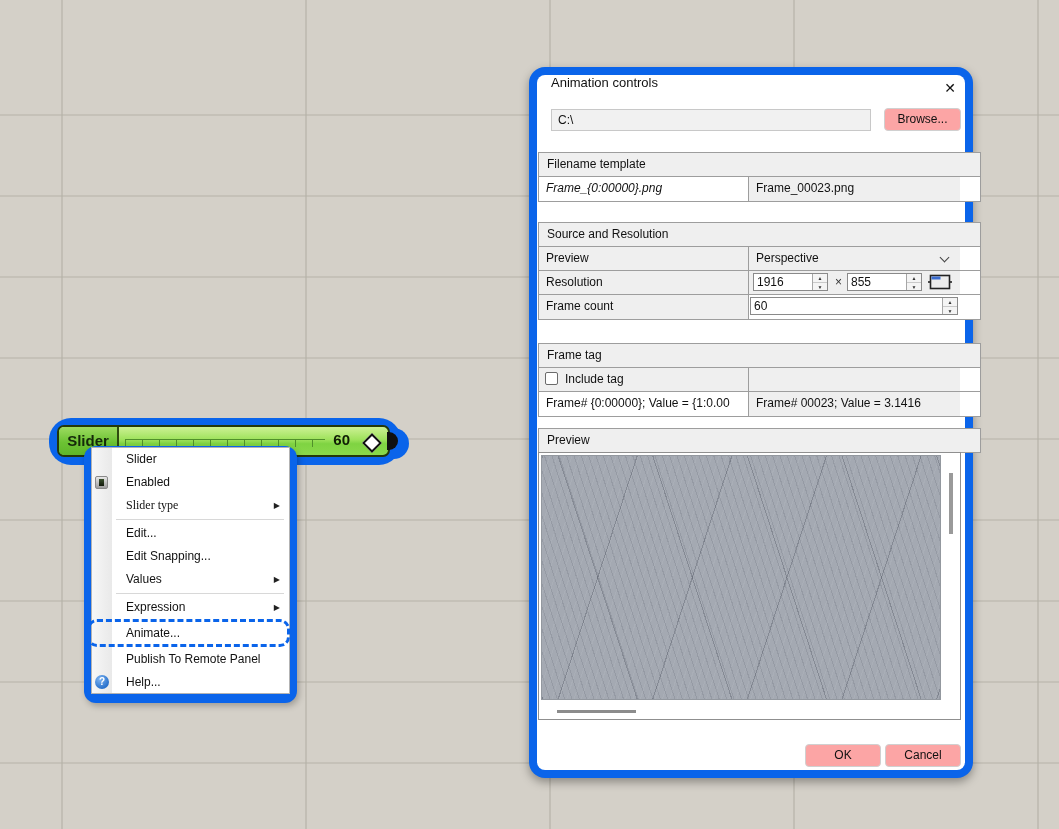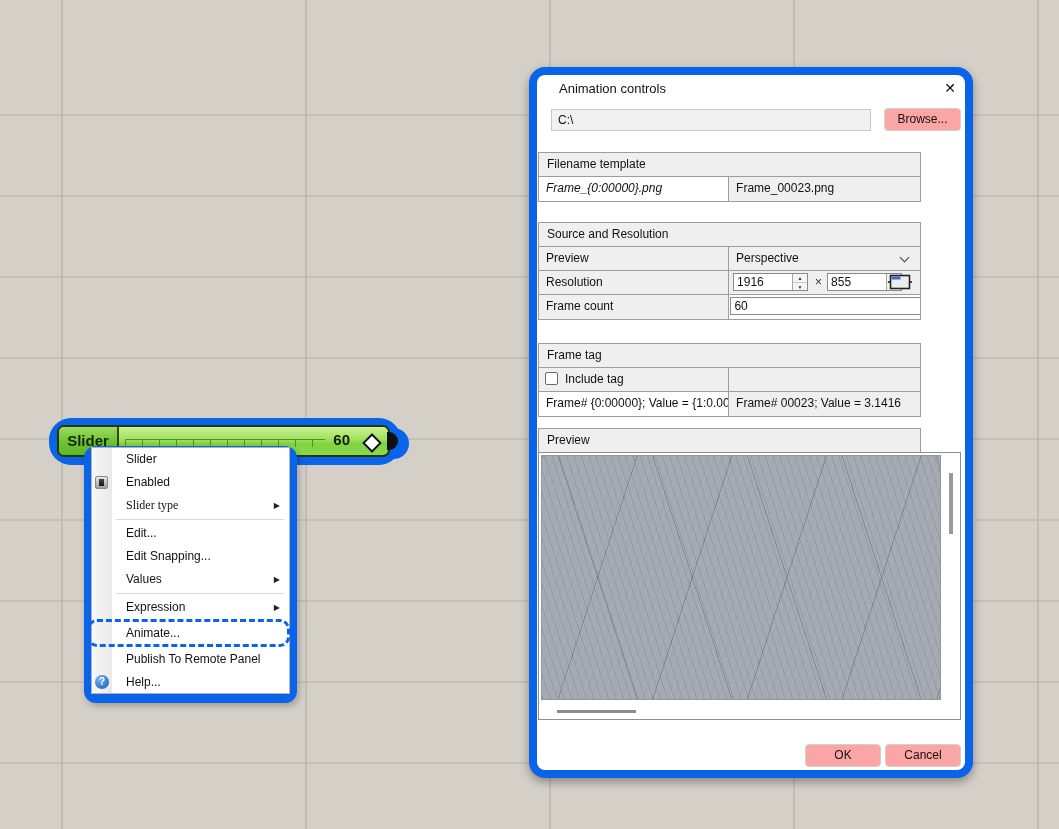--- a/index.html
+++ b/index.html
@@ -43,31 +43,31 @@
     background:linear-gradient(180deg,#e8e8e8,#9e9e9e);}
   .enabled-icon i{position:absolute;left:3px;top:2px;width:5px;height:7px;background:linear-gradient(180deg,#39502c,#121a0c);display:block;}
   .help-icon{left:3px;top:227px;width:14px;height:14px;border-radius:50%;
     background:radial-gradient(circle at 35% 30%,#7fb5f2,#2a72cc 70%);color:#fff;
     font-size:10px;font-weight:700;text-align:center;line-height:14px;}
   .animate-outline{left:-5px;top:171px;width:203px;height:28px;box-sizing:border-box;
     border:3px dashed #0a64ea;border-radius:10px;pointer-events:none;}
 
   
   .dialog{left:537px;top:75px;width:428px;height:695px;background:#fff;border-radius:8px;font-size:12px;color:#111;}
-  .dlg-title{left:14px;top:6px;font-size:13px;margin-left:8px;}
+  .dlg-title{left:14px;top:0;font-size:13px;}
   .dlg-close{left:403px;top:3px;width:20px;height:20px;font-size:14px;line-height:20px;text-align:center;color:#111;}
   .path-box{left:14px;top:34px;width:320px;height:22px;box-sizing:border-box;background:#f1f1f1;
     border:1px solid #c8c8c8;line-height:20px;padding-left:6px;}
   .btn{box-sizing:border-box;background:#fca5a5;border:1px solid #d0d0d0;border-radius:4px;
     text-align:center;line-height:21px;height:23px;}
   .browse-btn{left:347px;top:33px;width:77px;}
   .ok-btn{left:268px;top:669px;width:76px;}
   .cancel-btn{left:348px;top:669px;width:76px;}
 
-  .sect{left:1px;width:383px;box-sizing:border-box;border:1px solid #9d9d9d;background:#fff;}
+  .sect{left:1px;width:443px;box-sizing:border-box;border:1px solid #9d9d9d;background:#fff;}
   .sect-h{height:23px;background:#efefef;border-bottom:1px solid #9d9d9d;line-height:23px;padding-left:8px;}
   .row{display:flex;border-bottom:1px solid #9d9d9d;}
   .row:last-child{border-bottom:none;}
   .cell{box-sizing:border-box;height:23px;line-height:22px;padding-left:7px;overflow:hidden;white-space:nowrap;position:relative;}
   .cl{width:210px;border-right:1px solid #9d9d9d;background:#efefef;}
   .cr{width:211px;background:#efefef;}
   .cw{background:#fff;}
   .chev{position:absolute;right:12px;top:7px;width:6px;height:6px;border-right:1.6px solid #444;border-bottom:1.6px solid #444;transform:rotate(45deg);}
   .spin{position:absolute;top:2px;height:18px;box-sizing:border-box;border:1px solid #8a8a8a;background:#fff;display:flex;}
   .spin .val{flex:1;line-height:16px;padding-left:3px;font-size:12px;}

